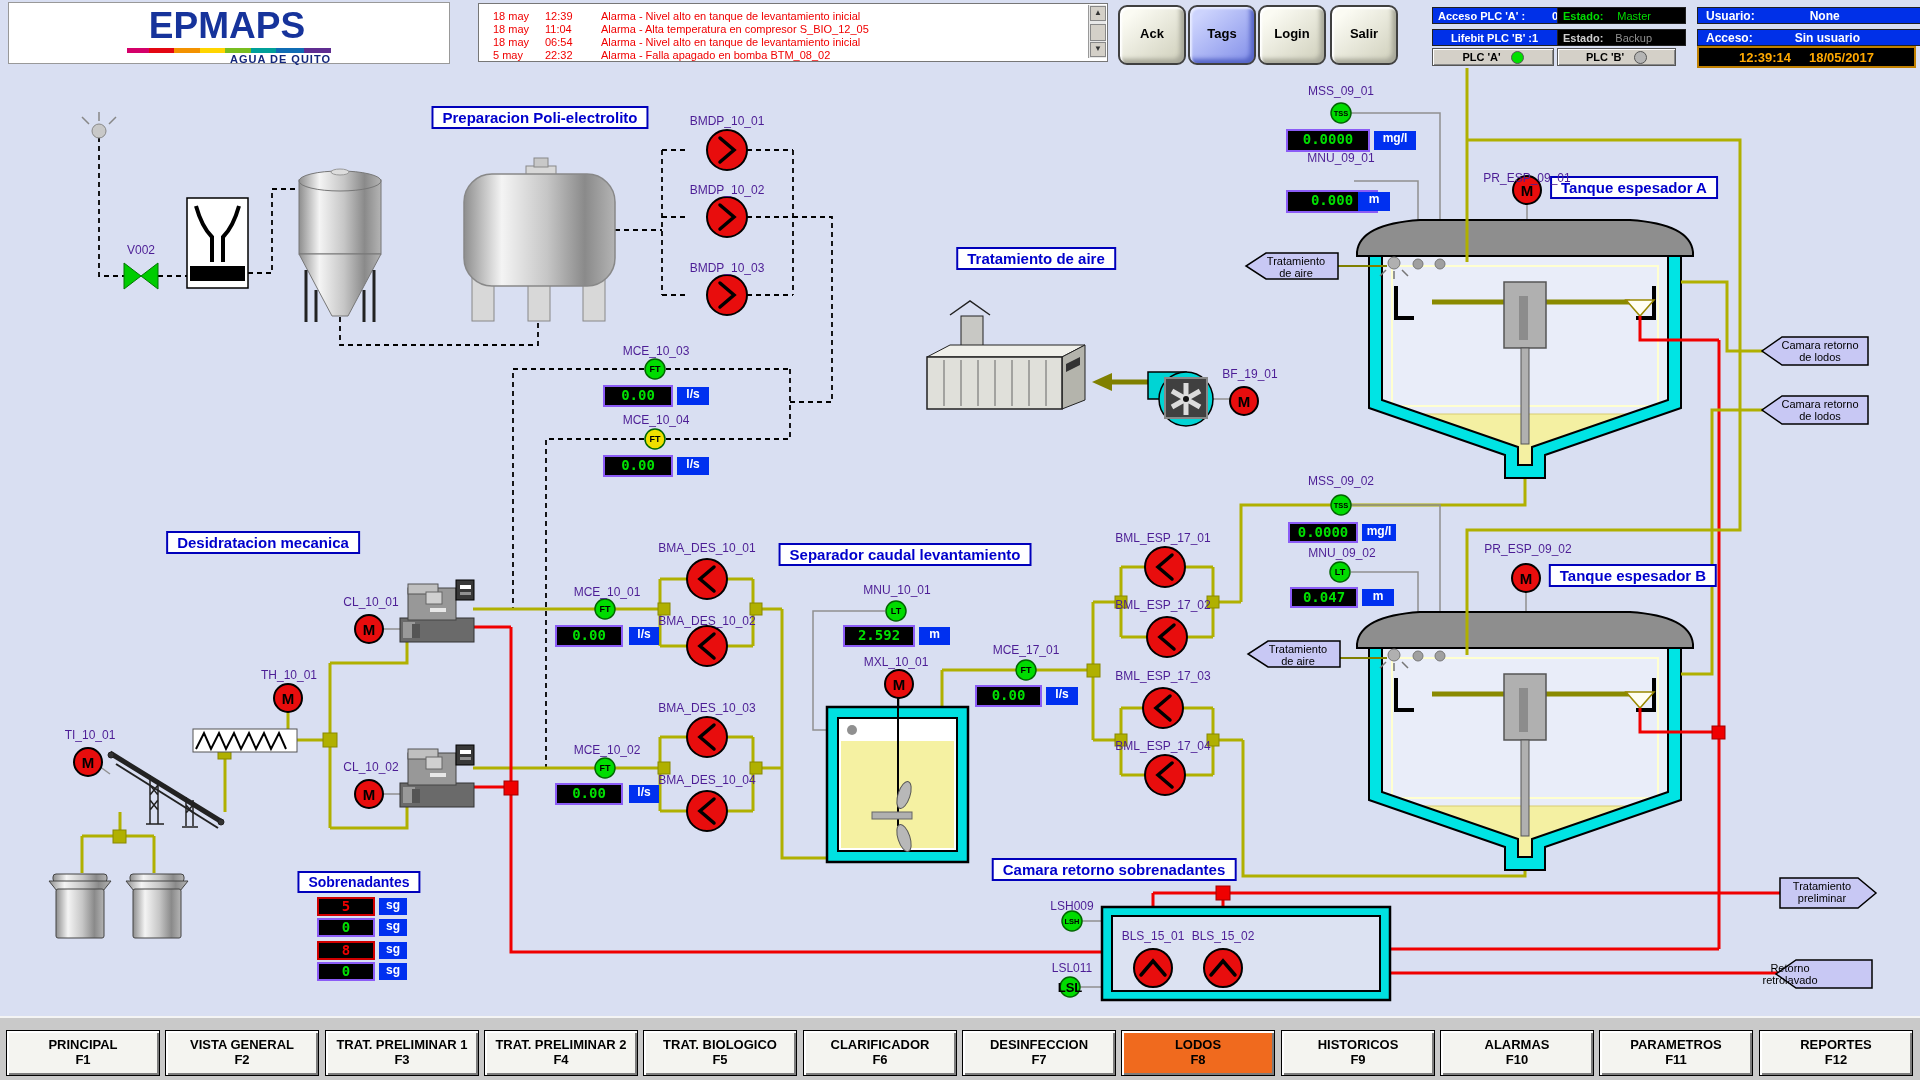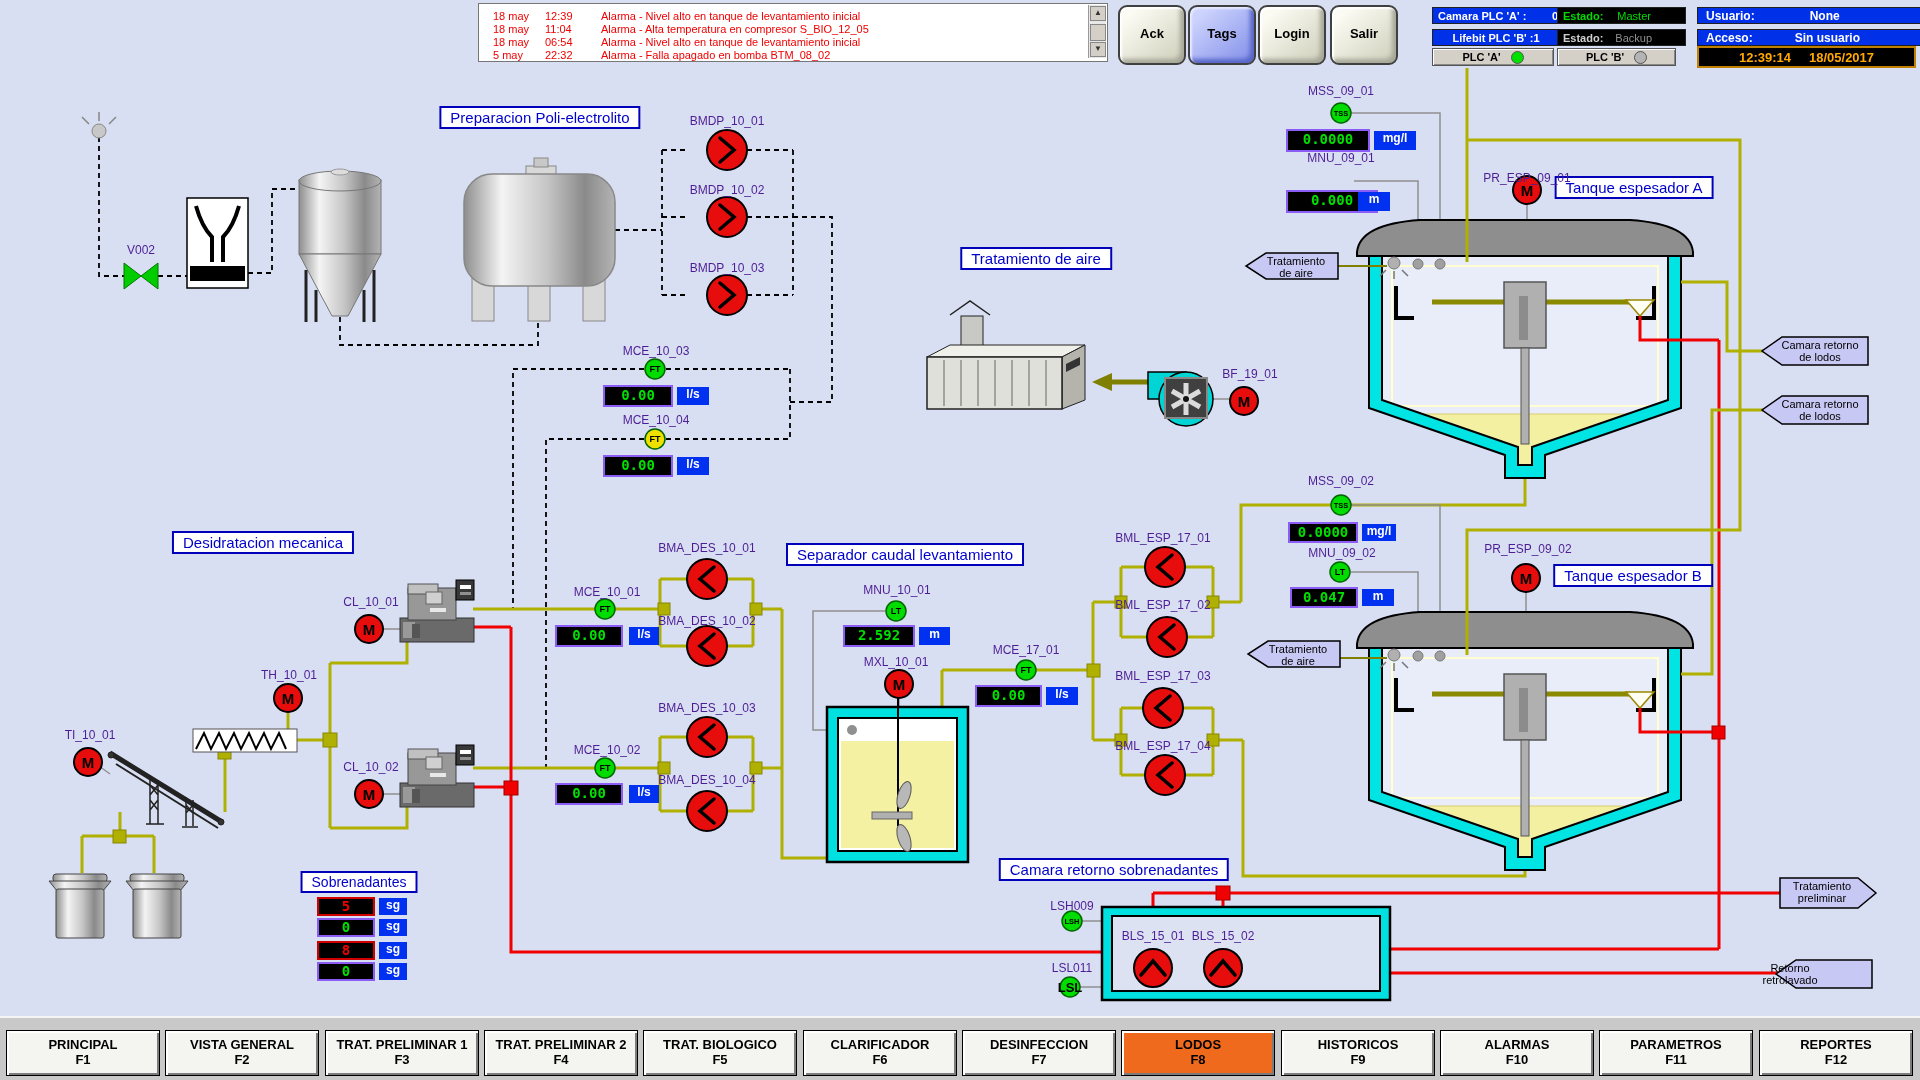--- a/index.html
+++ b/index.html
@@ -31,21 +31,21 @@
   .blkbar{position:absolute;background:#000;border:1px solid #202020;font-size:11px;display:flex;align-items:center;}
   .plcbtn{position:absolute;background:#d4d0c8;border:1px solid #555;
           box-shadow:inset 1px 1px 0 #fff,inset -1px -1px 0 #888;
           font-size:11px;font-weight:bold;display:flex;align-items:center;justify-content:center;gap:10px;}
   .led{display:inline-block;width:11px;height:11px;border-radius:50%;border:1px solid #555;}
   .clock{position:absolute;background:#000;border:2px solid #c08000;color:#ffa800;
          font-size:13px;font-weight:bold;display:flex;align-items:center;justify-content:center;gap:18px;}
   
   .dlabel{position:absolute;transform:translateX(-50%);font-size:12px;color:#4c1d95;white-space:nowrap;}
   .sbox{position:absolute;transform:translateX(-50%);border:2px solid #0000bb;background:#fff;color:#0000cc;
-        font-size:15px;font-weight:normal;padding:1px 9px;white-space:nowrap;}
+        font-size:15px;font-weight:bold;padding:1px 9px;white-space:nowrap;}
   .disp{position:absolute;background:#000;border:2px solid #8b5cf6;color:#00e000;
         font-family:"DejaVu Sans Mono",monospace;font-size:14px;font-weight:bold;text-align:center;
         box-sizing:border-box;line-height:17px;}
   .disp.alarm{border-color:#d00000;color:#f00000;}
   .unit{position:absolute;background:#0030f0;color:#fff;font-size:12px;font-weight:bold;text-align:center;
         box-sizing:border-box;line-height:15px;}
   .glyph{position:absolute;transform:translate(-50%,-50%);font-weight:bold;color:#000;}
   .tagtxt{position:absolute;font-size:11px;line-height:12px;text-align:center;color:#000;}
   
   .navband{position:absolute;left:0;top:1016px;width:1920px;height:64px;background:#c9c9c9;border-top:2px solid #f4f4f4;}
@@ -334,20 +334,25 @@
       <polygon points="1338,253 1338,279 1266,279 1246,266 1266,253"></polygon>
       <polygon points="1340,641 1340,667 1268,667 1248,654 1268,641"></polygon>
       <polygon points="1868,337 1868,365 1782,365 1762,351 1782,337"></polygon>
       <polygon points="1868,396 1868,424 1782,424 1762,410 1782,396"></polygon>
       <polygon points="1780,878 1858,878 1876,893 1858,908 1780,908"></polygon>
       <polygon points="1872,960 1872,988 1796,988 1776,974 1796,960"></polygon>
     </g>
   </svg>
 
   
+  <div class="logo-box">
+    <div class="logo-title">EPMAPS</div>
+    <div class="logo-stripe"></div>
+    <div class="logo-sub">AGUA DE QUITO</div>
+  </div>
 
   <div class="alarm-box">
     <div class="arow" style="top:6px">
       <span class="adate">18 may</span><span class="atime">12:39</span><span>Alarma - Nivel alto en tanque de levantamiento inicial</span></div>
     <div class="arow" style="top:19px">
       <span class="adate">18 may</span><span class="atime">11:04</span><span>Alarma - Alta temperatura en compresor S_BIO_12_05</span></div>
     <div class="arow" style="top:32px">
       <span class="adate">18 may</span><span class="atime">06:54</span><span>Alarma - Nivel alto en tanque de levantamiento inicial</span></div>
     <div class="arow" style="top:45px">
       <span class="adate">5 may</span><span class="atime">22:32</span><span>Alarma - Falla apagado en bomba BTM_08_02</span></div>
@@ -357,28 +362,28 @@
       <div class="sarrow" style="bottom:1px">▼</div>
     </div>
   </div>
 
   <div class="key" style="left:1118px">Ack</div>
   <div class="key active" style="left:1188px">Tags</div>
   <div class="key" style="left:1258px">Login</div>
   <div class="key" style="left:1330px">Salir</div>
 
   <div class="bluebar" style="left:1432px;top:7px;width:120px;height:15px;justify-content:space-between;padding:0 5px">
-    <span>Camara PLC 'A' :</span>
+    <span>Acceso PLC 'A' :</span>
       <span>0</span>
   </div>
   <div class="blkbar" style="left:1557px;top:7px;width:117px;height:15px;padding:0 5px;gap:14px">
     <span style="color:#00dd00;font-weight:bold">Estado:</span>
     <span style="color:#00dd00">Master</span>
   </div>
-  <div class="bluebar" style="left:1432px;top:29px;width:120px;height:15px;justify-content:center;padding:0 3px">
+  <div class="bluebar" style="left:1432px;top:29px;width:120px;height:15px;justify-content:flex-start;padding:0 18px">
     <span>Lifebit PLC 'B' :</span>
       <span>1</span>
   </div>
   <div class="blkbar" style="left:1557px;top:29px;width:117px;height:15px;padding:0 5px;gap:12px">
     <span style="color:#d0d0d0;font-weight:bold">Estado:</span>
     <span style="color:#909090">Backup</span>
   </div>
   <div class="plcbtn" style="left:1432px;top:48px;width:120px;height:16px">
     <span>PLC 'A'</span>
       <span class="led" style="background:#00e000"></span>

